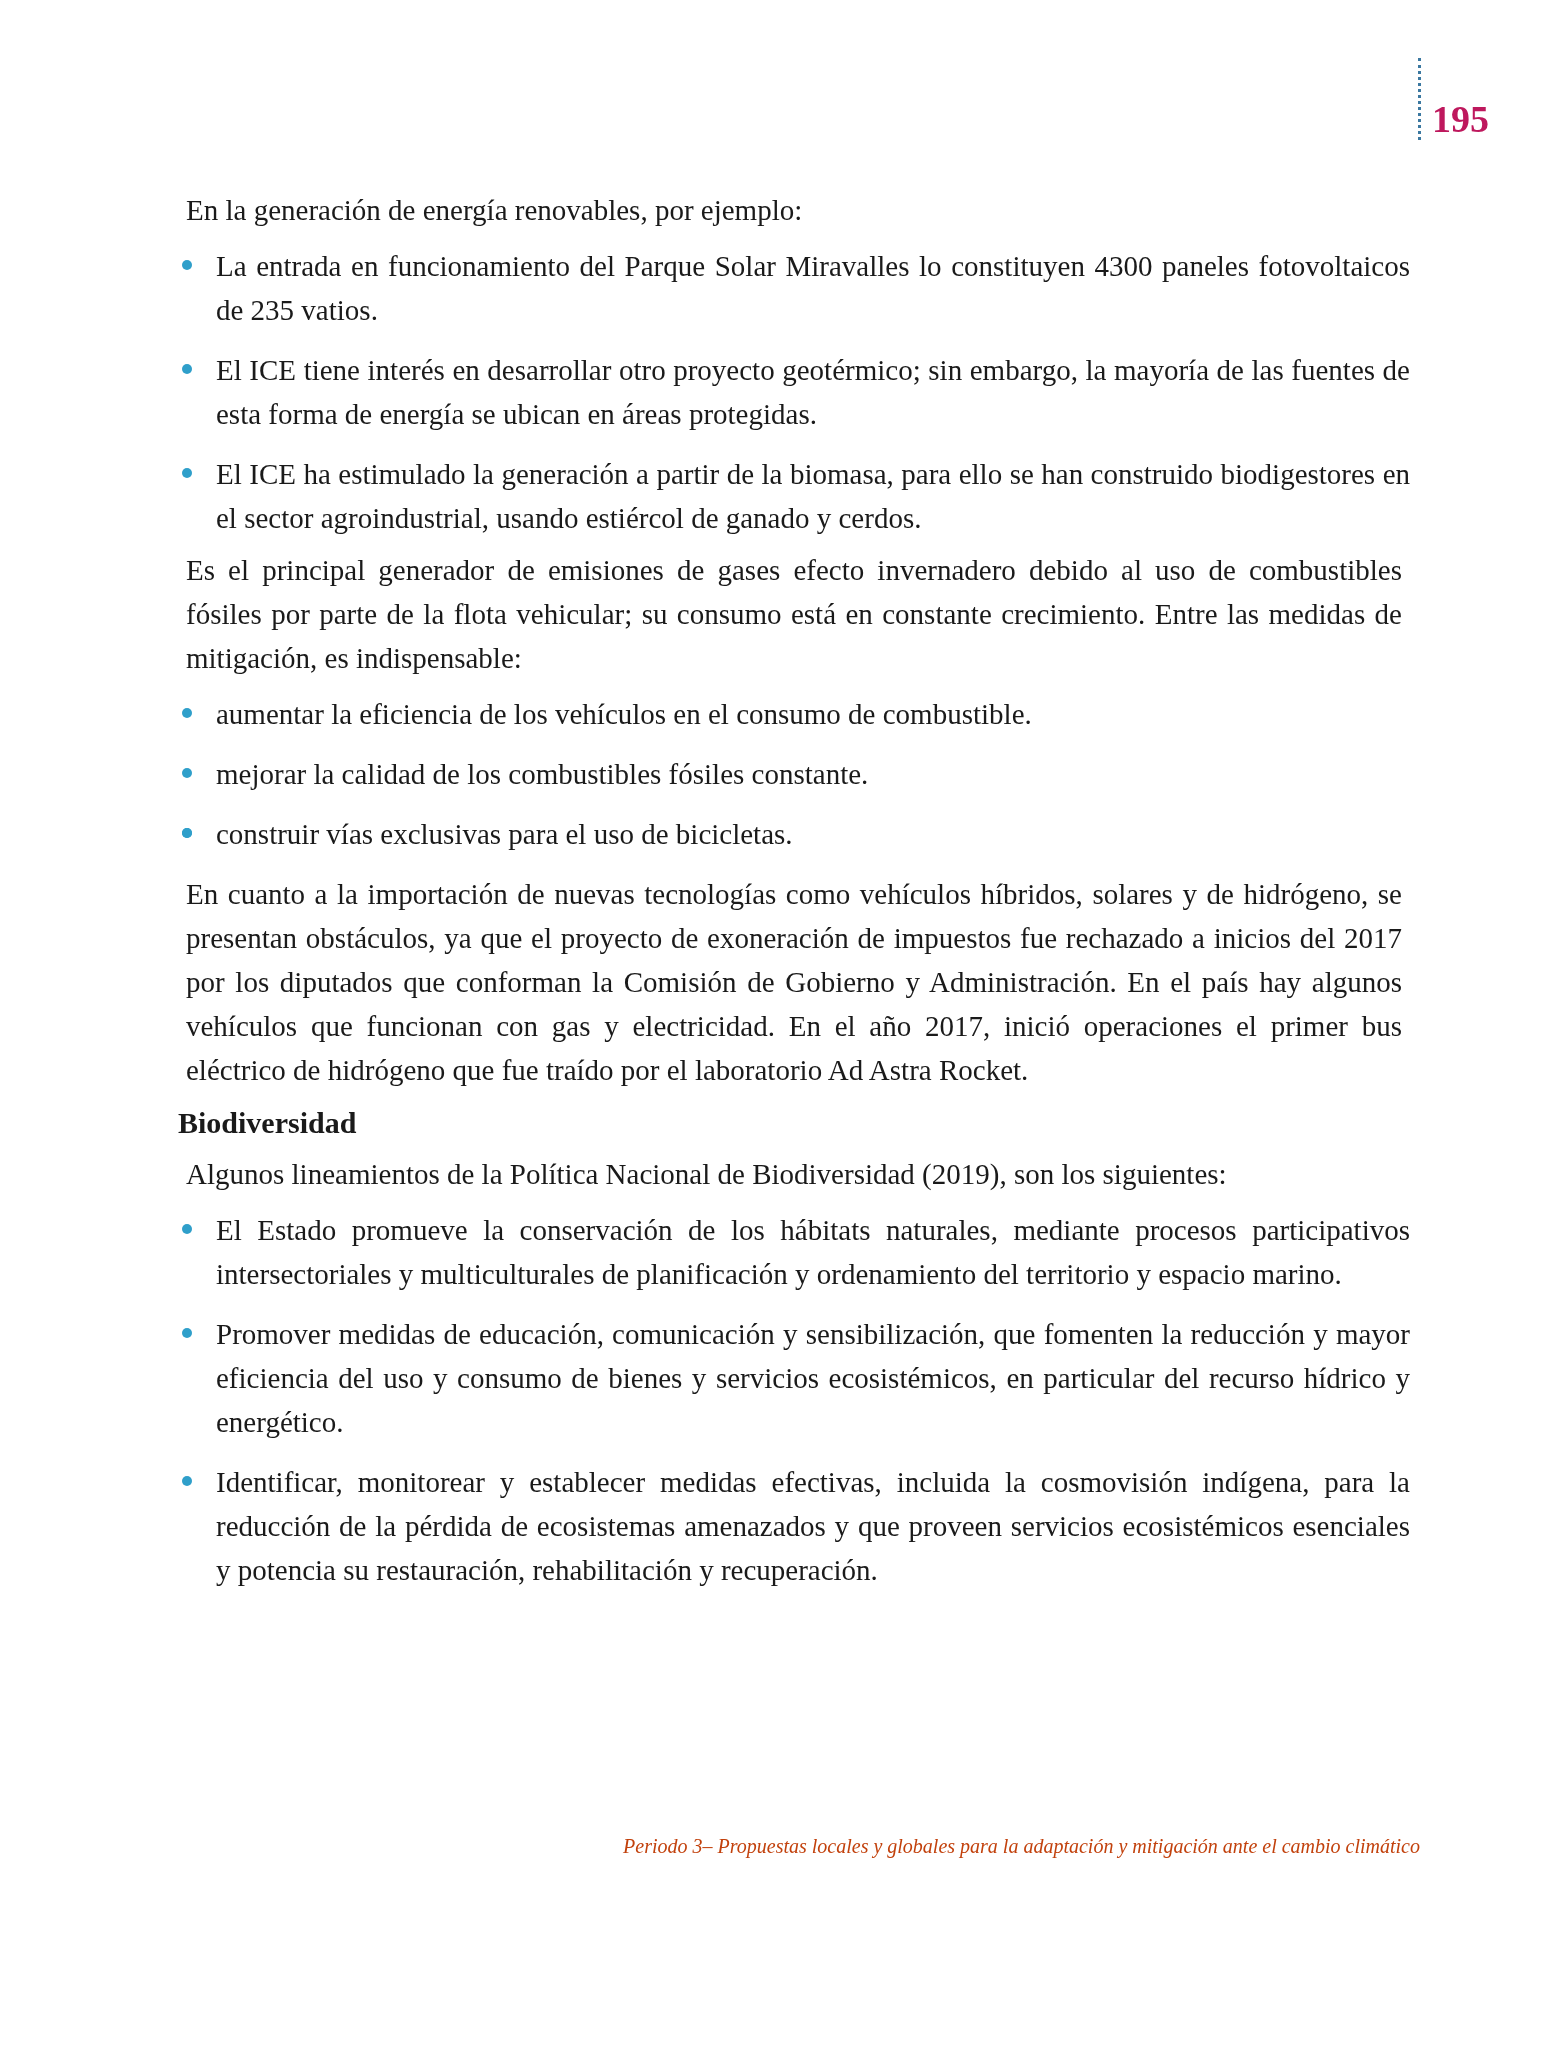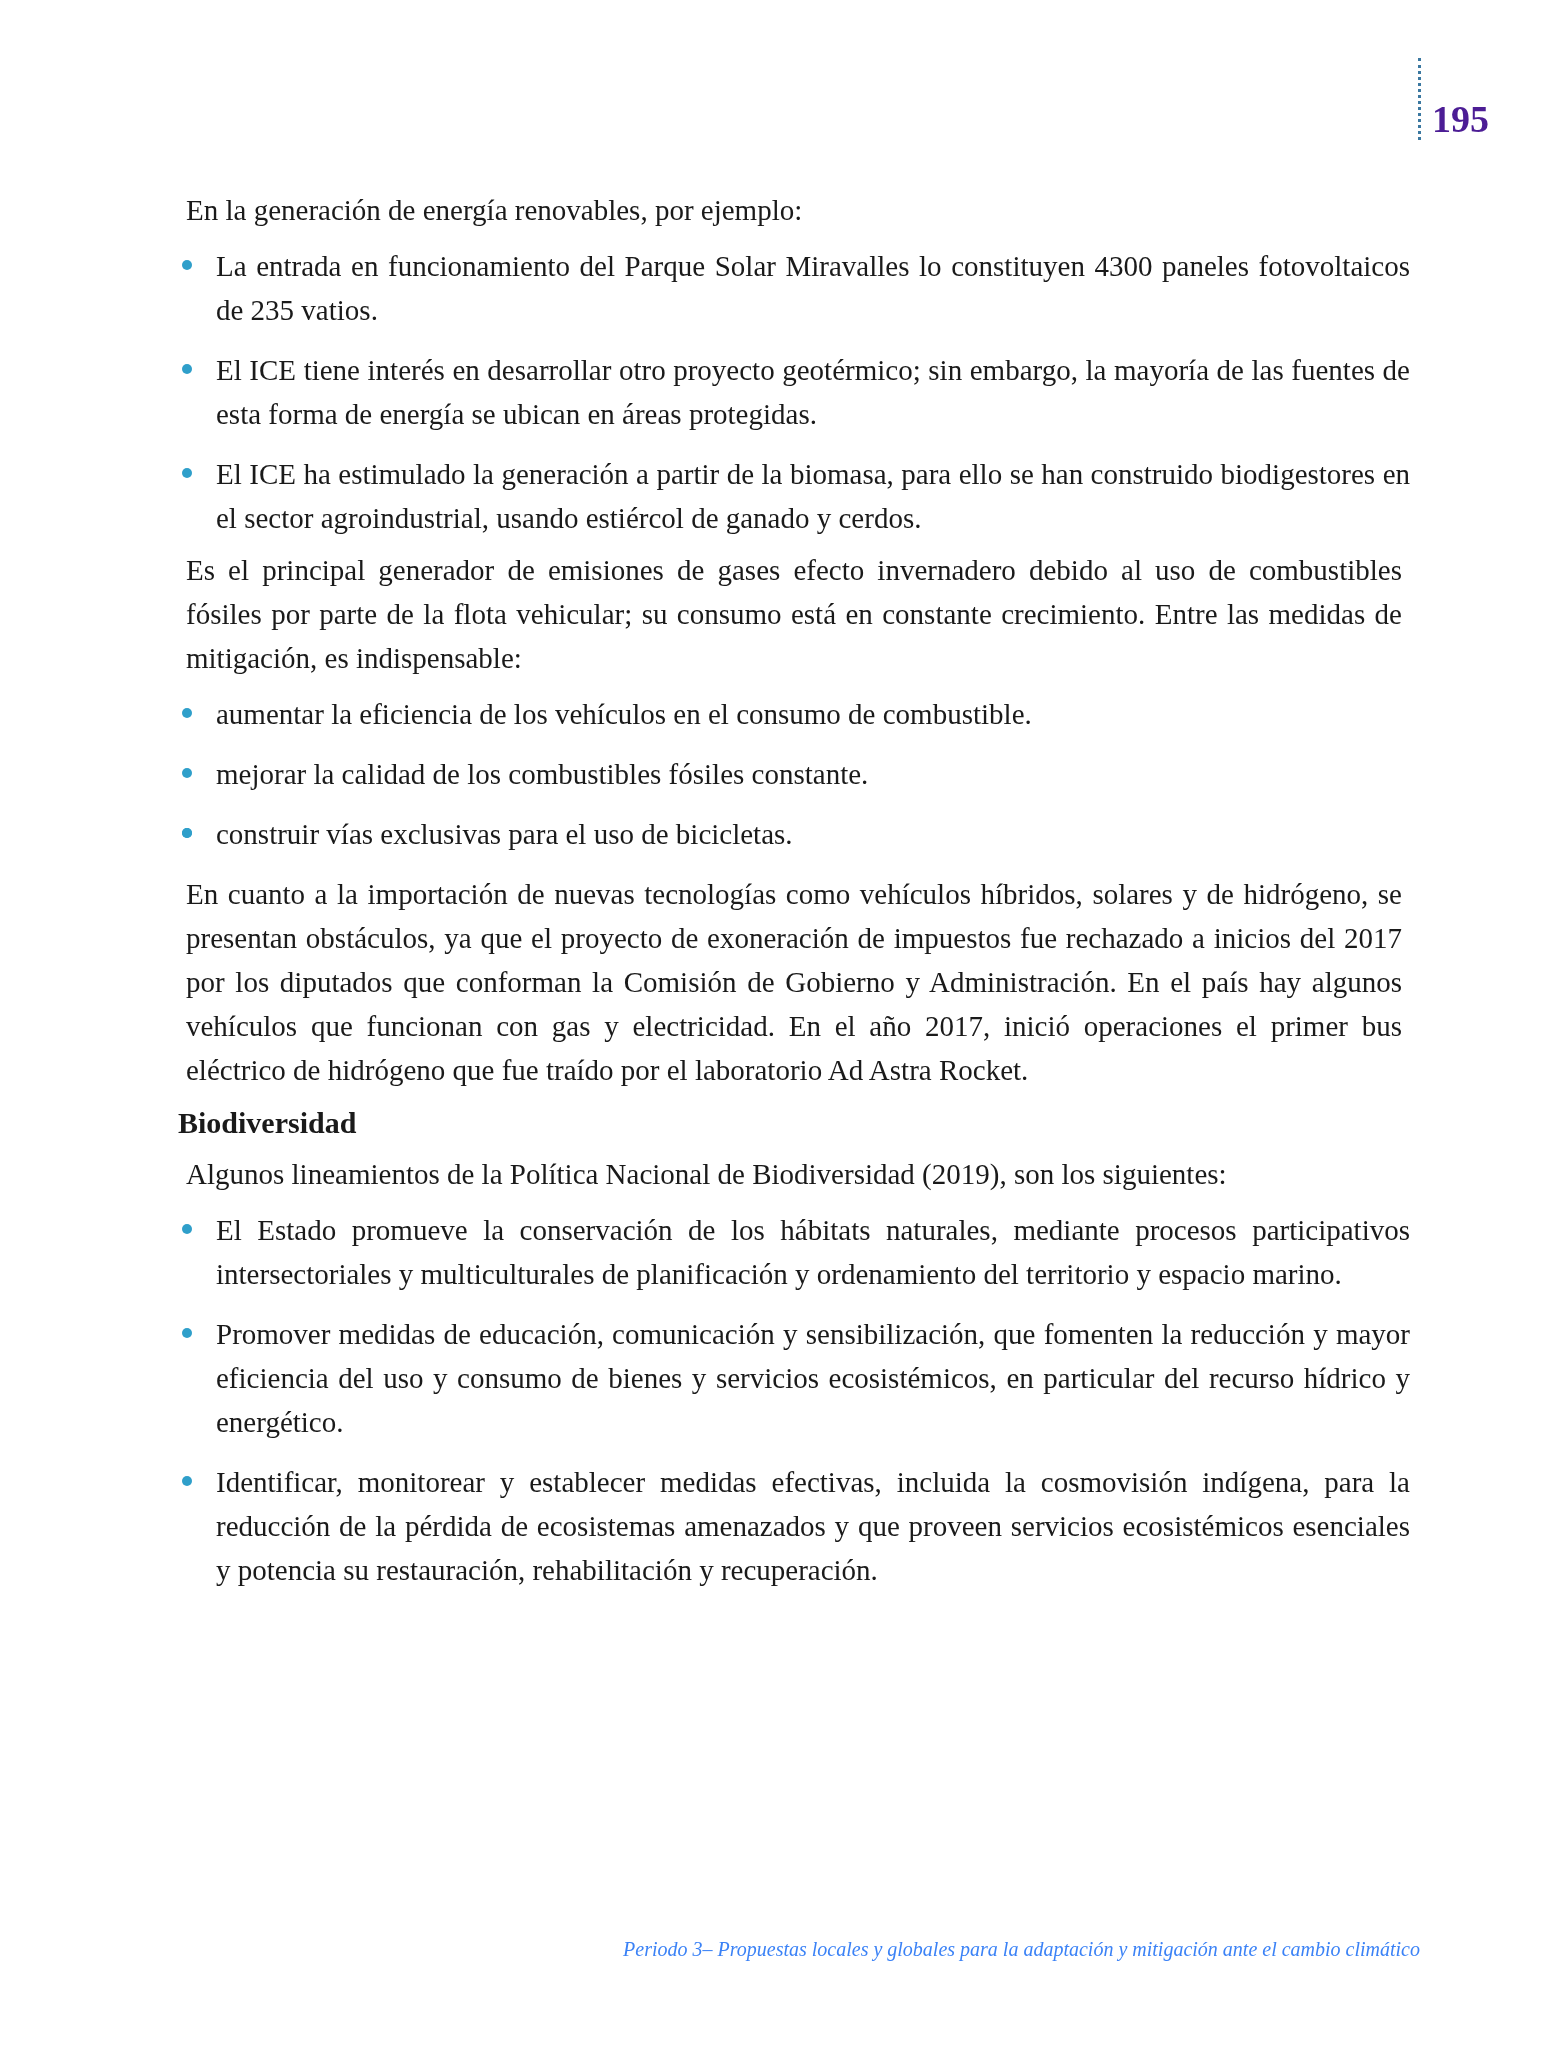--- a/index.html
+++ b/index.html
@@ -3,38 +3,38 @@
 <meta charset="utf-8">
 <style>
   html, body { margin: 0; padding: 0; background: #ffffff; }
   body { width: 1564px; height: 2048px; position: relative; overflow: hidden;
          font-family: "Liberation Serif", "DejaVu Serif", serif; color: #1a1a1a; }
 
   .page-number-wrap { position: absolute; left: 1418px; top: 58px; height: 84px; }
   .dotted-rule { position: absolute; left: 0; top: 0; width: 0; height: 82px;
                  border-left: 3px dotted #3b78a0; }
   .page-number { position: absolute; left: 14px; top: 42px; font-size: 38px; font-weight: bold;
-                 color: #4c1d95; line-height: 1; letter-spacing: 0px; }
+                 color: #be185d; line-height: 1; letter-spacing: 0px; }
 
   .content { position: absolute; left: 178px; top: 180px; width: 1232px; }
   p { margin: 8px; font-size: 29px; line-height: 44px; text-align: justify; }
   .lead { margin-bottom: 12px; }
 
   ul.bullets { list-style: none; margin: 0; padding: 0; }
   ul.bullets li { position: relative; padding-left: 38px; font-size: 29px; line-height: 44px;
                   text-align: justify; margin-bottom: 16px; }
   ul.bullets li .dot { position: absolute; left: 4px; top: 16px; width: 10px; height: 10px;
                        border-radius: 50%; background: #2f9fca; }
 
   h2.section { margin: 0; font-size: 30px; font-weight: bold; line-height: 42px; }
 
   .after-list { margin-top: 2px; }
 
-  .footer { position: absolute; right: 144px; top: 1938px; font-style: italic; font-size: 20px;
-            color: #3b82f6; }
+  .footer { position: absolute; right: 144px; top: 1835px; font-style: italic; font-size: 20px;
+            color: #c2410c; }
 </style>
 </head>
 <body>
 
 <div class="page-number-wrap">
   <div class="dotted-rule"></div>
   <div class="page-number">195</div>
 </div>
 
 <div class="content">

